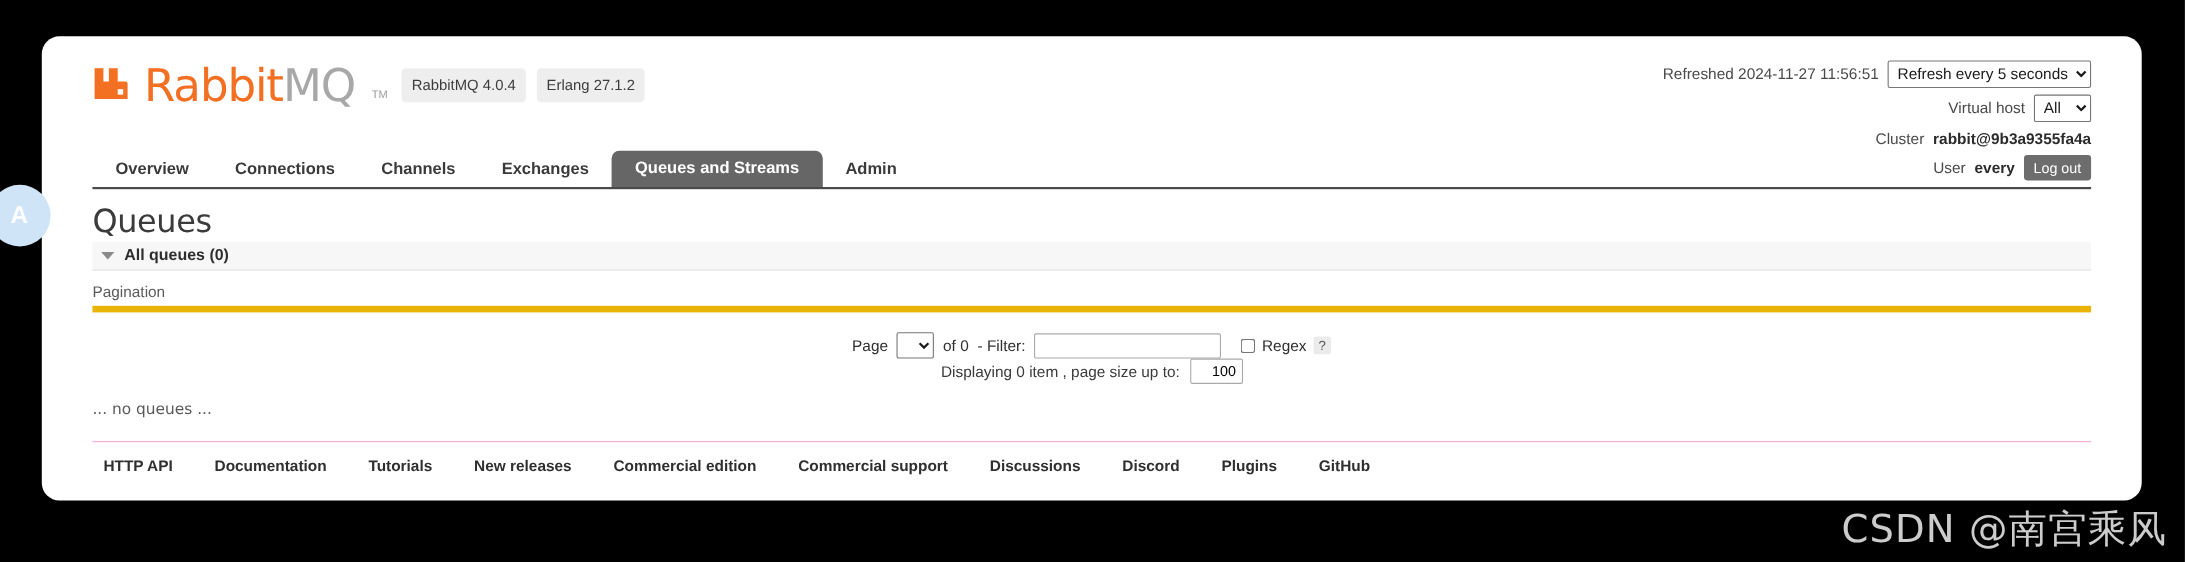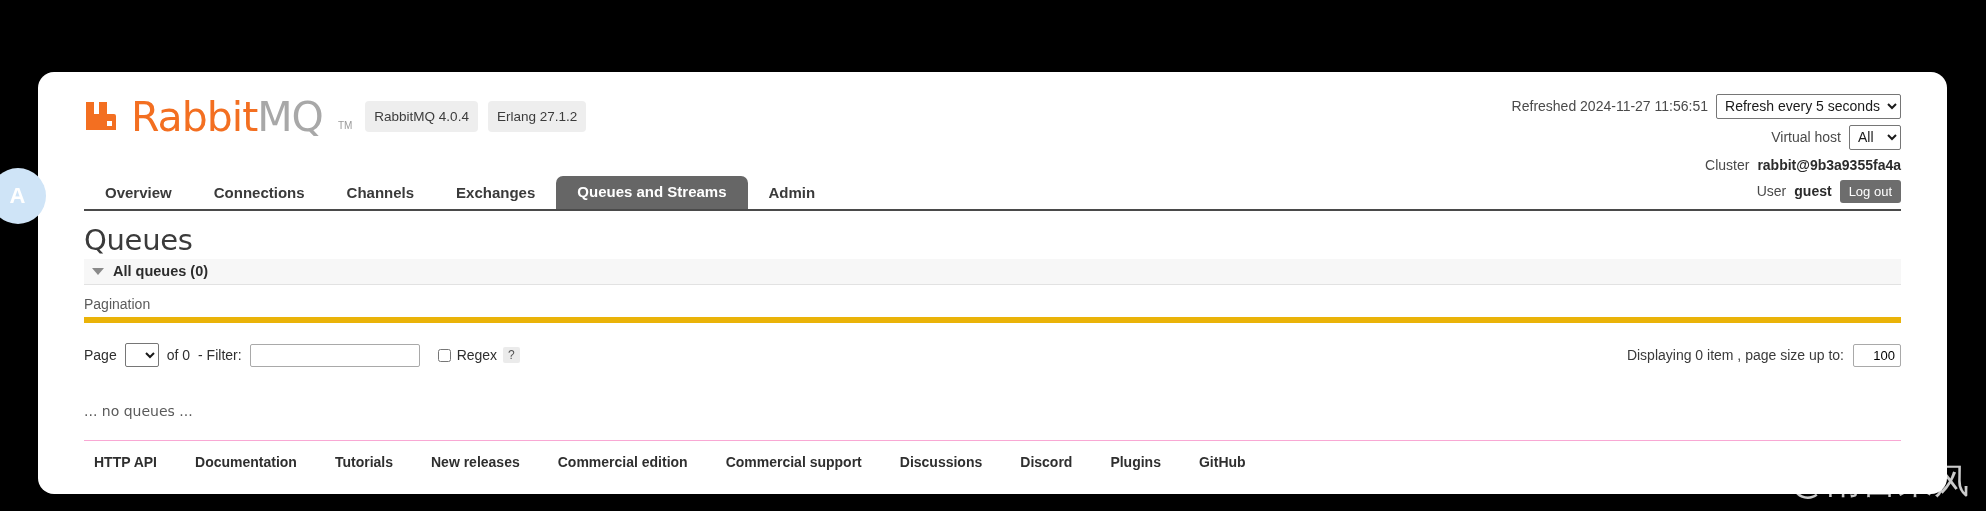--- a/index.html
+++ b/index.html
@@ -22,21 +22,20 @@
   
   #card {
     position: absolute;
     left: 38px;
     top: 33px;
     width: 1909px;
     height: 422px;
     background: #ffffff;
     border-radius: 16px;
     overflow: hidden;
-    margin-top: 39px;
   }
 
   
   #avatar-badge {
     position: absolute;
     left: -10px;
     top: 168px;
     width: 56px;
     height: 56px;
     border-radius: 50%;
@@ -221,20 +220,21 @@
     padding: 11px 0 5px 0;
     border-bottom: 6px solid #eab308;
   }
 
   .pagination-row {
     display: flex;
     align-items: center;
     justify-content: space-between;
     margin-top: 18px;
     height: 28px;
+    flex-direction: column;
   }
 
   .pag-left {
     display: flex;
     align-items: center;
     gap: 8px;
     font-size: 14px;
     color: #2f2f2f;
   }
 
@@ -394,21 +394,21 @@
           </select>
         </div>
 
         <div class="hr-line" style="height:22px;">
           <span class="hr-label">Cluster</span>
           <span class="hr-strong">rabbit@9b3a9355fa4a</span>
         </div>
 
         <div class="hr-line" style="height:24px;">
           <span class="hr-label">User</span>
-          <span class="hr-strong">guest</span>
+          <span class="hr-strong">every</span>
           <button class="logout-btn">Log out</button>
         </div>
 
       </div>
     </div>
 
     <div class="nav">
       <div class="tab">Overview</div>
       <div class="tab">Connections</div>
       <div class="tab">Channels</div>

